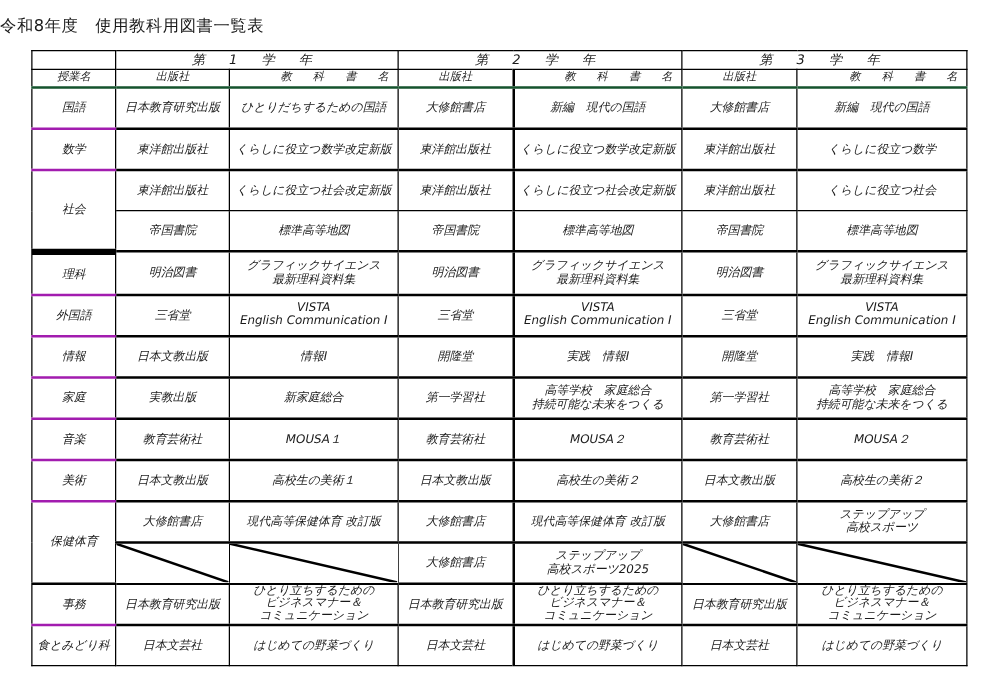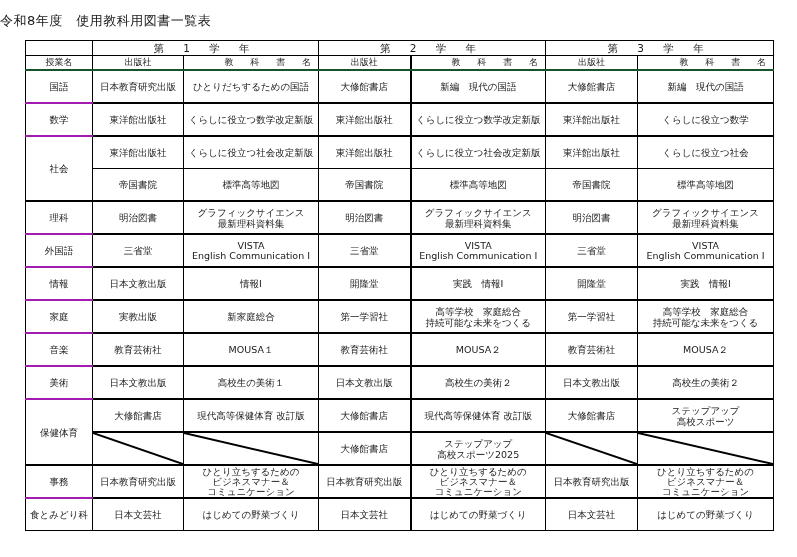--- a/index.html
+++ b/index.html
@@ -9,20 +9,21 @@
     color: #1a1a1a;
   }
   .title {
     position: absolute; left: 0; top: 12px; width: 797px;
     font-size: 13px; letter-spacing: 0.5px;
   }
   table {
     position: absolute; left: 25px; top: 40px;
     border-collapse: collapse; table-layout: fixed;
     width: 748px;
+    font-style: italic;
   }
   td {
     border: 1px solid #000; padding: 0; text-align: center; vertical-align: middle;
     font-size: 9.5px; line-height: 11px; overflow: hidden; position: relative;
   }
   tr.h1 td { height: 14px; font-size: 10.5px; letter-spacing: 8px; }
   tr.h2 td { height: 13px; font-size: 9px; border-bottom: 2px solid #14532d; }
   tr.h2 td.booktitle-h { letter-spacing: 7px; text-align: right; }
   tr.row td { height: 31px; }
   tr.row.thick td { border-bottom: 2px solid #000; }
@@ -79,21 +80,21 @@
     <td class="subj">数学</td>
     <td>東洋館出版社</td>
     <td>くらしに役立つ数学改定新版</td>
     <td>東洋館出版社</td>
     <td class="yr-sep">くらしに役立つ数学改定新版</td>
     <td>東洋館出版社</td>
     <td>くらしに役立つ数学</td>
   </tr>
 
   <tr class="row">
-    <td class="subj" rowspan="2" style="border-bottom:2px solid #000000">社会</td>
+    <td class="subj" rowspan="2" style="border-bottom:5px solid #000000">社会</td>
     <td>東洋館出版社</td>
     <td>くらしに役立つ社会改定新版</td>
     <td>東洋館出版社</td>
     <td class="yr-sep">くらしに役立つ社会改定新版</td>
     <td>東洋館出版社</td>
     <td>くらしに役立つ社会</td>
   </tr>
 
   <tr class="row thick">
     <td>帝国書院</td>

